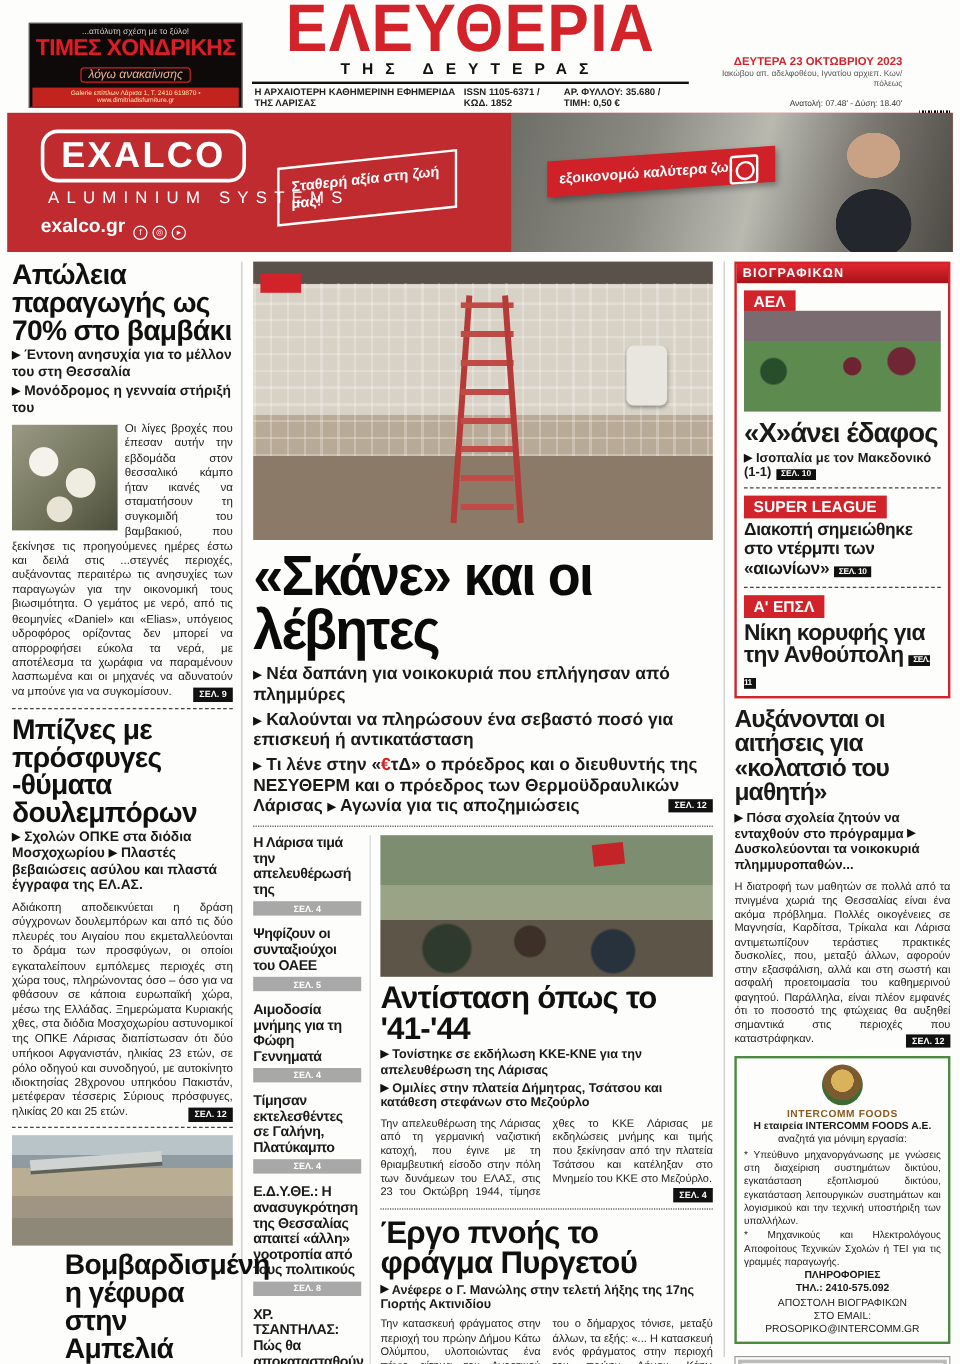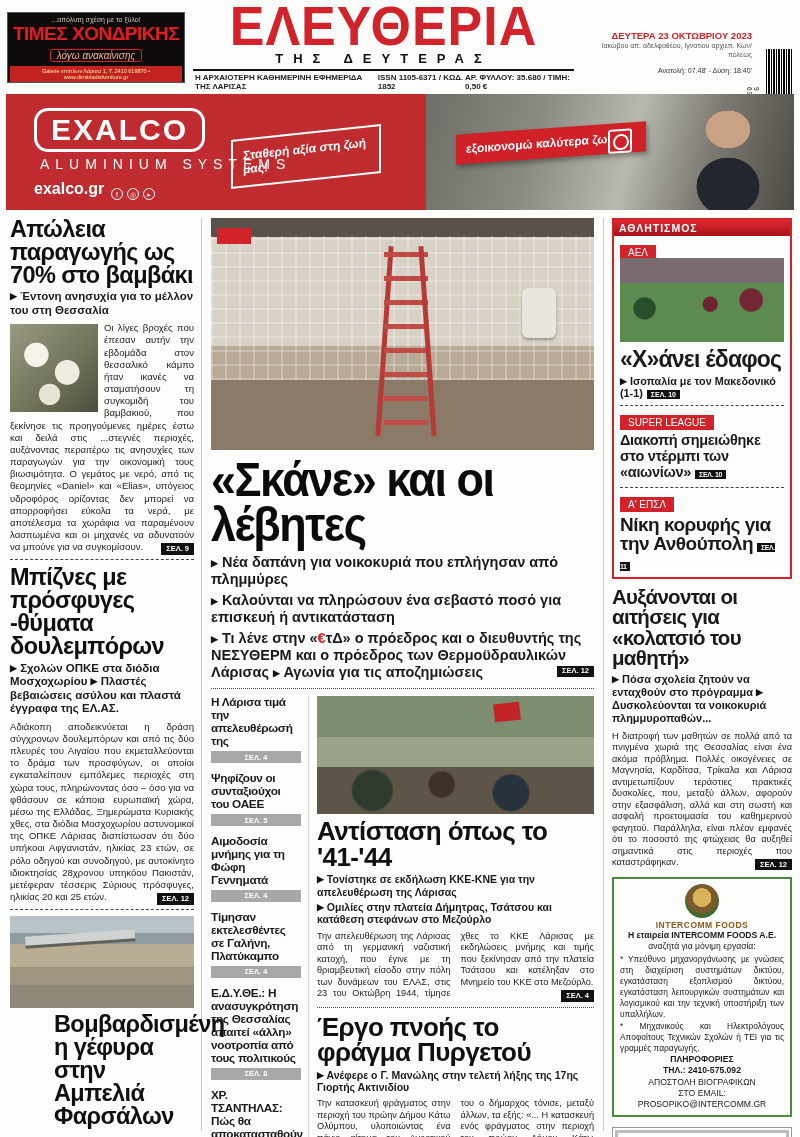--- a/index.html
+++ b/index.html
@@ -1,21 +1,21 @@
 <!DOCTYPE html>
 <html><head>
 <meta charset="utf-8">
 <style>
   * { box-sizing: border-box; margin:0; padding:0; }
   html,body { width:800px; }
   body { font-family:"Liberation Sans", sans-serif; background:#e8e8e8; }
   .page { position:relative; width:800px; height:1137px; background:#fdfdfc; overflow:hidden; color:#1a1a1a; }
 
   
-  .header { display:flex; align-items:center; height:92px; padding:4px 6px 2px 7px; gap:8px; }
+  .header { display:flex; align-items:flex-end; height:92px; padding:4px 6px 2px 24px; gap:8px; }
   .wholesale { width:178px; background:#0d0a09; border:1px solid #555; color:#fff; display:flex; flex-direction:column; justify-content:space-between; text-align:center; padding:3px 2px 0; }
   .wholesale .wtag { font-size:7px; color:#cfc9c2; }
   .wholesale .wtitle { font-size:19px; font-weight:bold; color:#d81f26; letter-spacing:-0.5px; text-shadow:0 0 1px #7a0000; }
   .wholesale .wsub { font-size:10px; font-style:italic; color:#f0b090; border:1px solid #d81f26; border-radius:3px; display:inline-block; margin:0 auto 4px; padding:0 6px; }
   .wholesale .wfoot { background:#c3231f; color:#ffe9a8; font-size:5.5px; padding:2px 1px; }
   .masthead { flex:1; display:flex; flex-direction:column; align-items:center; }
   .mast-title { font-size:52px; font-weight:bold; color:#d2232a; letter-spacing:1px; line-height:0.9; transform:scaleY(1.08); }
   .mast-sub { font-size:13px; font-weight:bold; letter-spacing:10px; margin-top:2px; color:#111; }
   .mast-strip { width:100%; border-top:2px solid #111; margin-top:3px; display:flex; justify-content:space-between; font-size:8px; font-weight:bold; padding:2px 2px 0; color:#222; }
   .dateblock { width:170px; text-align:right; padding-top:10px; }
@@ -99,21 +99,21 @@
       radial-gradient(circle at 45% 75%, #3c3028 0 7%, transparent 8%),
       radial-gradient(circle at 70% 82%, #28323c 0 8%, transparent 9%),
       linear-gradient(180deg,#7d8d6f 0 35%, #9aa386 35% 60%, #5d5648 60%); }
   .crowd-ph .flag { position:absolute; left:64%; top:6%; width:26px; height:18px; background:#c42428; transform:rotate(-6deg); }
   .cols2 { column-count:2; column-gap:10px; font-size:9.2px; line-height:1.25; text-align:justify; margin-top:5px; color:#222; }
 
   
   .sports { border:2px solid #d2232a; margin-bottom:8px; }
   .sports-bar { background:linear-gradient(180deg,#e02830,#a81218); color:#fff; font-size:10.5px; font-weight:bold; letter-spacing:1px; padding:2px 5px; }
   .sports-in { padding:6px 6px 5px; }
-  .tag-red { display:inline-block; background:#d2232a; color:#fff; font-size:10px; font-weight:normal; padding:2px 8px; }
+  .tag-red { display:inline-block; background:#d2232a; color:#fff; font-size:13px; font-weight:bold; padding:2px 8px; }
   .ael-ph { height:84px; margin-top:-2px; background:
       radial-gradient(circle at 15% 60%, #274d2b 0 7%, transparent 8%),
       radial-gradient(circle at 55% 55%, #6e2430 0 7%, transparent 8%),
       radial-gradient(circle at 80% 50%, #702634 0 8%, transparent 9%),
       linear-gradient(180deg,#7a6b70 0 30%, #5d8a4e 30%); }
   .sp-title { font-size:23px; font-weight:bold; letter-spacing:-0.8px; margin-top:4px; }
   .sp-bul { font-size:10.8px; font-weight:bold; margin-top:2px; }
   .sp-mid { font-size:14.5px; font-weight:bold; line-height:1.1; margin-top:3px; letter-spacing:-0.3px; }
   .sp-big { font-size:19px; font-weight:bold; line-height:1.0; margin-top:3px; letter-spacing:-0.5px; }
   .pg-sm { background:#111; color:#fff; font-size:7px; font-weight:bold; padding:1px 4px; margin-left:4px; }
@@ -184,20 +184,21 @@
     </div>
   </div>
 
   <div class="main">
 
     <div class="col-left">
 
       <div class="left-art">
         <div class="art-title t24">Απώλεια παραγωγής ως 70% στο βαμβάκι</div>
         <div class="bul"><span class="arr">▶</span> <span>Έντονη ανησυχία για το μέλλον του στη Θεσσαλία</span></div>
+        <div class="bul"><span class="arr">▶</span> <span>Μονόδρομος η γενναία στήριξή του</span></div>
         <div class="body">
           <span class="cotton-ph photo"></span>
           <span>Οι λίγες βροχές που έπεσαν αυτήν την εβδομάδα στον θεσσαλικό κάμπο ήταν ικανές να σταματήσουν τη συγκομιδή του βαμβακιού, που ξεκίνησε τις προηγούμενες ημέρες έστω και δειλά στις ...στεγνές περιοχές, αυξάνοντας περαιτέρω τις ανησυχίες των παραγωγών για την οικονομική τους βιωσιμότητα. Ο γεμάτος με νερό, από τις θεομηνίες «Daniel» και «Elias», υπόγειος υδροφόρος ορίζοντας δεν μπορεί να απορροφήσει εύκολα τα νερά, με αποτέλεσμα τα χωράφια να παραμένουν λασπωμένα και οι μηχανές να αδυνατούν να μπούνε για να συγκομίσουν.</span>
           <span class="pg">ΣΕΛ. 9</span>
         </div>
         <div class="clear"></div>
       </div>
       <div class="sep2"></div>
 
       <div class="left-art">
@@ -290,21 +291,21 @@
             </div>
           </div>
         </div>
       </div>
 
     </div>
 
     <div class="col-right">
 
       <div class="sports">
-        <div class="sports-bar">ΑΘΛΗΤΙΣΜΟΣ</div>
+        <div class="sports-bar">ΒΙΟΓΡΑΦΙΚΩΝ</div>
         <div class="sports-in">
           <span class="tag-red">ΑΕΛ</span>
           <div class="photo ael-ph"></div>
           <div class="sp-title">«Χ»άνει έδαφος</div>
           <div class="sp-bul"><span class="arr">▶</span> <span>Ισοπαλία με τον Μακεδονικό (1-1)</span><span class="pg-sm">ΣΕΛ. 10</span></div>
           <div class="sep2"></div>
           <span class="tag-red">SUPER LEAGUE</span>
           <div class="sp-mid"><span>Διακοπή σημειώθηκε στο ντέρμπι των «αιωνίων»</span><span class="pg-sm">ΣΕΛ. 10</span></div>
           <div class="sep2"></div>
           <span class="tag-red">Α' ΕΠΣΛ</span>

